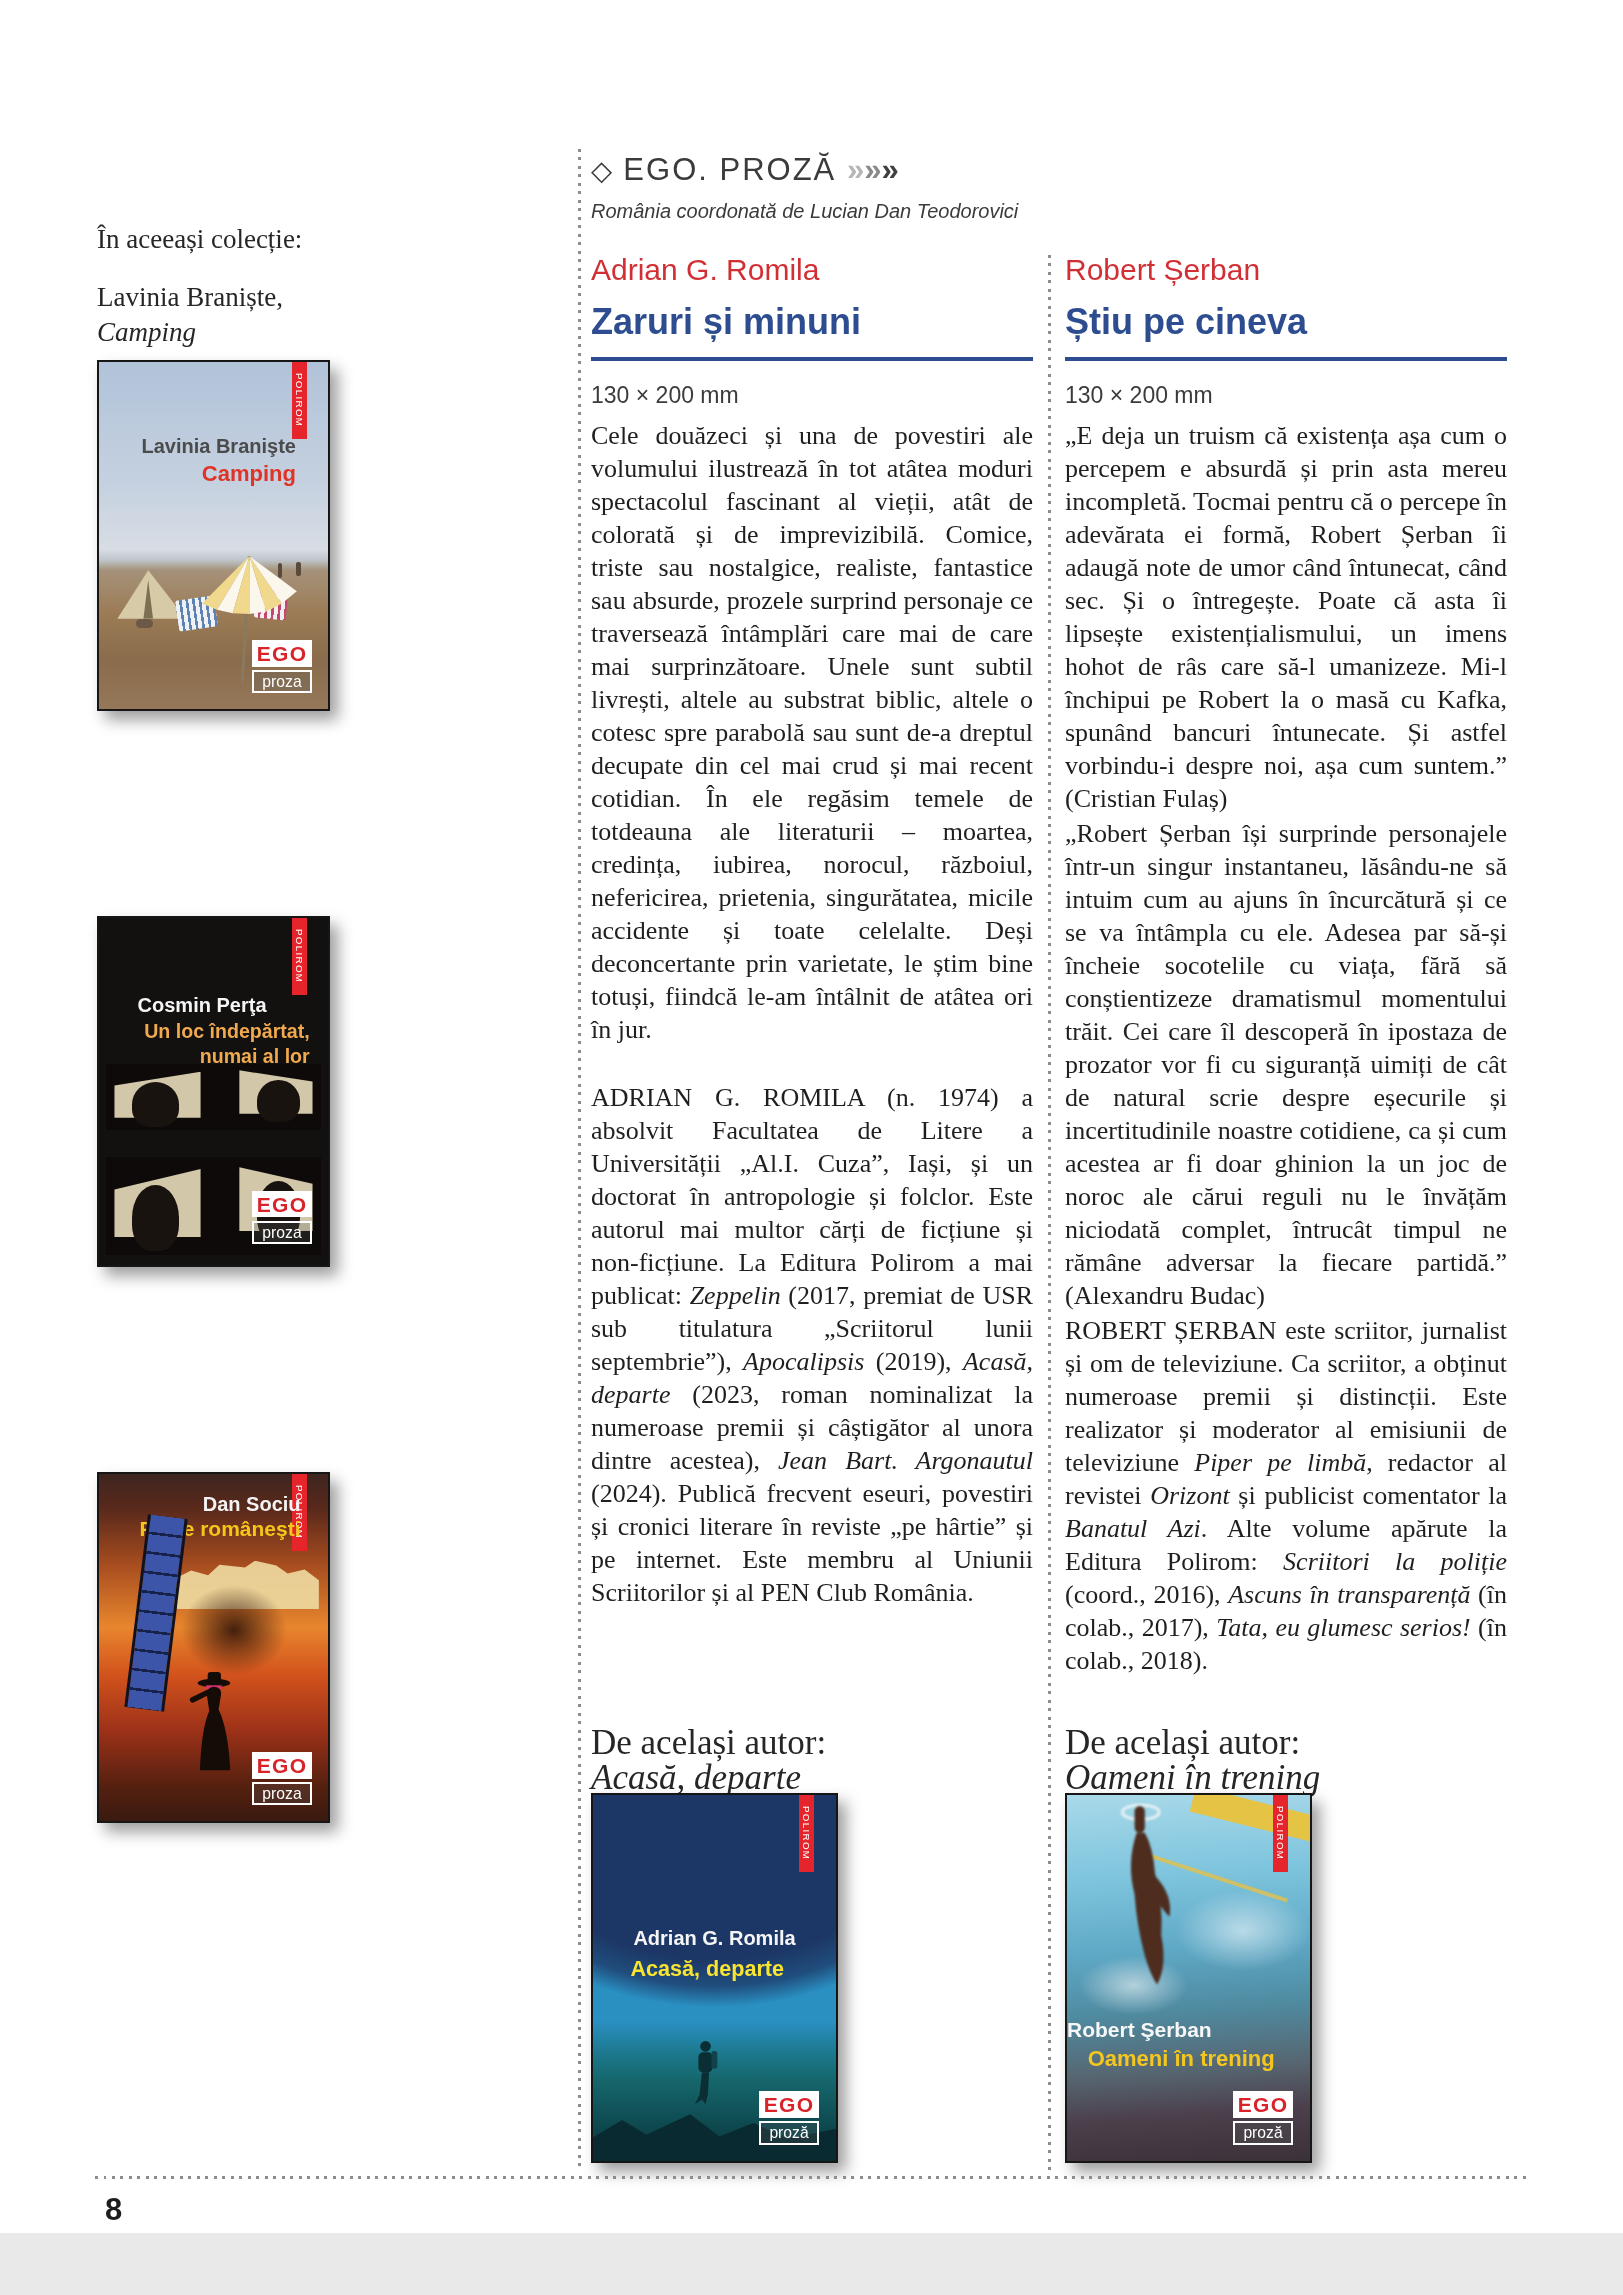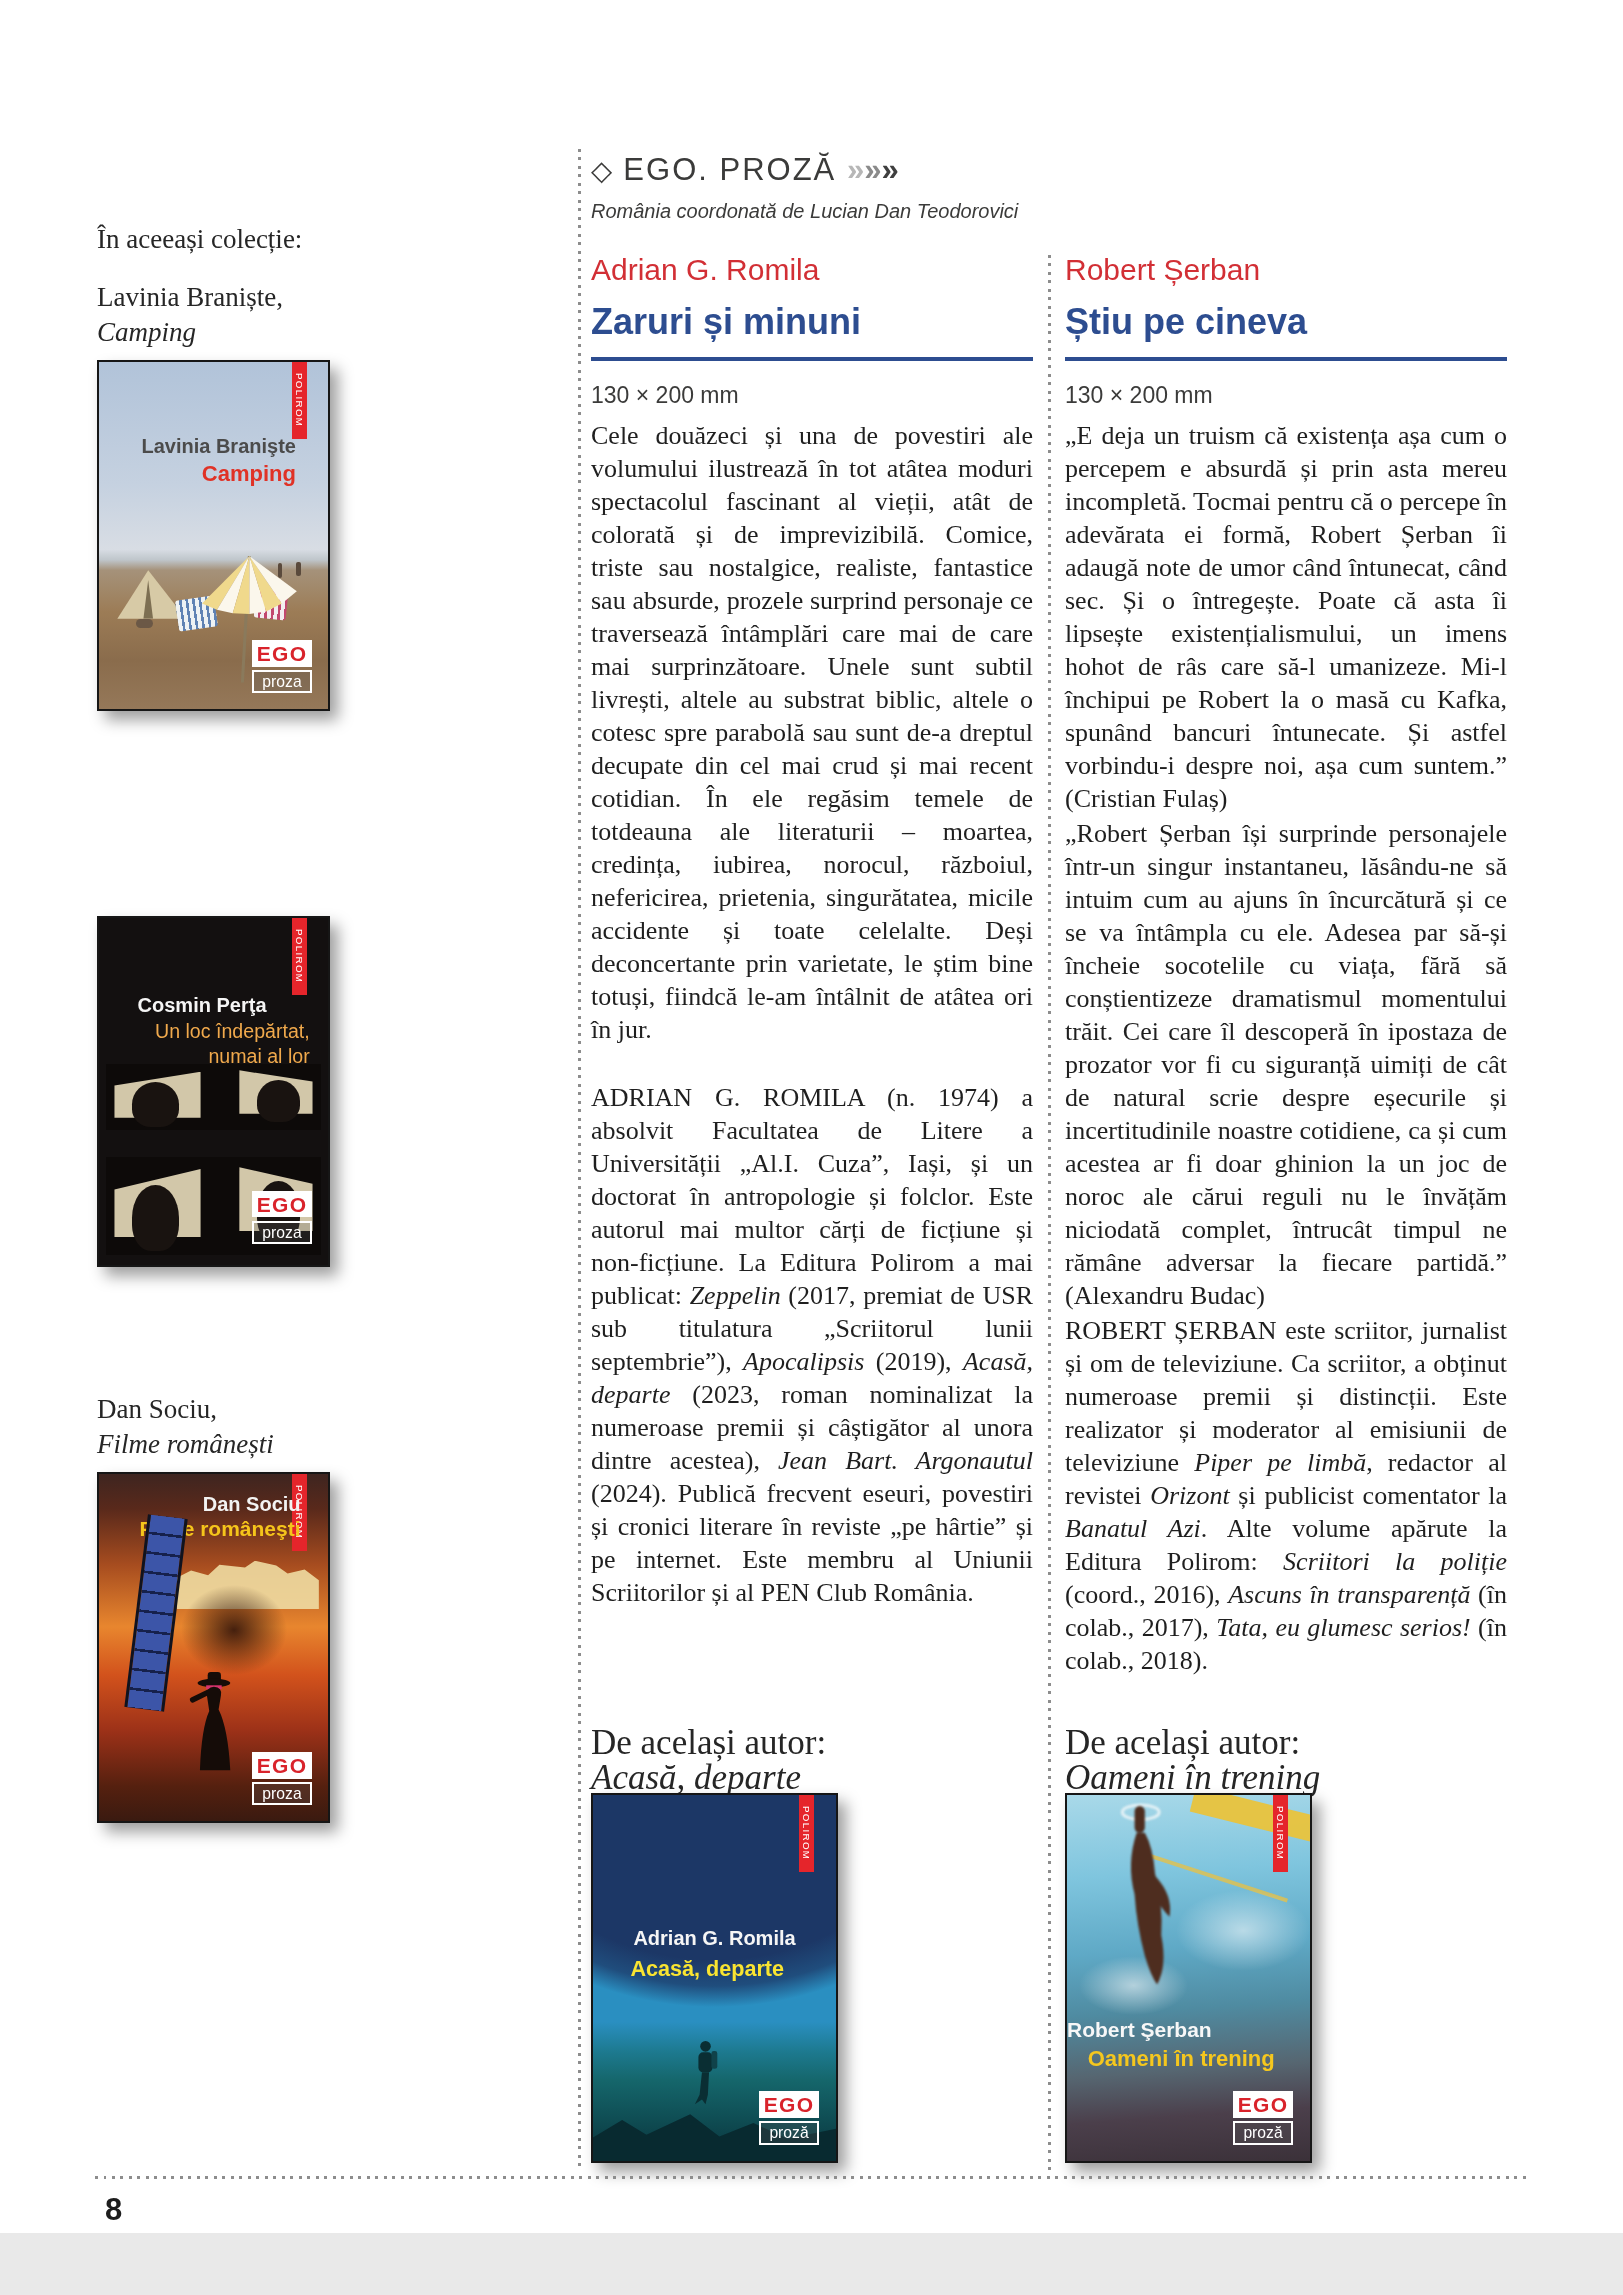--- a/index.html
+++ b/index.html
@@ -60,21 +60,21 @@
   .chair2{left:68%;top:66%;width:14%;height:8%;transform:rotate(6deg);
       background:repeating-linear-gradient(90deg,#f3eef0 0 3.9px,#c2486e 3.9px 6.5px);}
   .fig{position:absolute;width:4.6px;height:14.4px;background:#5a4a3c;border-radius:2px;}
   .dog{position:absolute;left:16%;top:74%;width:17px;height:9.2px;border-radius:5.2px;background:#6b5846;}
 
   
   .cv-unloc{background:#131010;}
   .cv-unloc .c-author{position:absolute;top:22%;left:0;right:10%;text-align:center;
       color:#f5f5f5;font-weight:bold;font-size:20px;}
   .cv-unloc .c-title{position:absolute;top:29%;left:0;right:8%;text-align:right;
-      color:#f0a94c;font-weight:normal;font-size:19.6px;line-height:25px;}
+      color:#f0a94c;font-weight:bold;font-size:19.6px;line-height:25px;}
   .strip{position:absolute;left:3%;right:3%;background:#0d0a09;overflow:hidden;}
   .strip .win{position:absolute;background:#d2c7a9;filter:blur(0.7px);}
   .strip .winL{left:4%;top:12%;width:40%;height:70%;
       clip-path:polygon(0 30%,100% 0,100% 100%,0 100%);}
   .strip .winR{right:4%;top:10%;width:34%;height:66%;
       clip-path:polygon(0 0,100% 26%,100% 100%,0 100%);}
   .strip .head{position:absolute;background:#191310;border-radius:50% 50% 40% 40%;}
   .strip .headL{left:12%;top:28%;width:22%;height:68%;}
   .strip .headR{right:10%;top:24%;width:20%;height:64%;}
 
@@ -208,24 +208,20 @@
       <div class="win winR"></div>
       <div class="head headL"></div>
       <div class="head headR"></div>
     </div>
     <div class="ego" style="bottom:6%;">
       <div class="ego-top">EGO</div>
       <div class="ego-bottom">proza</div>
     </div>
   </div>
 
-  <div class="sb-label" style="top:1392px;">
-    <div>Dan Sociu,</div>
-    <div class="it">Filme românești</div>
-  </div>
 
   <div class="cover cv-filme" style="left:97px;top:1472px;width:229px;height:347px;">
     <div class="polirom-tab">
         <span>POLIROM</span>
       </div>
     <div class="c-author">Dan Sociu</div>
     <div class="c-title">Filme româneşti</div>
     <div class="buildings"></div>
     <div class="mast"></div>
     <div class="smoke"></div>

